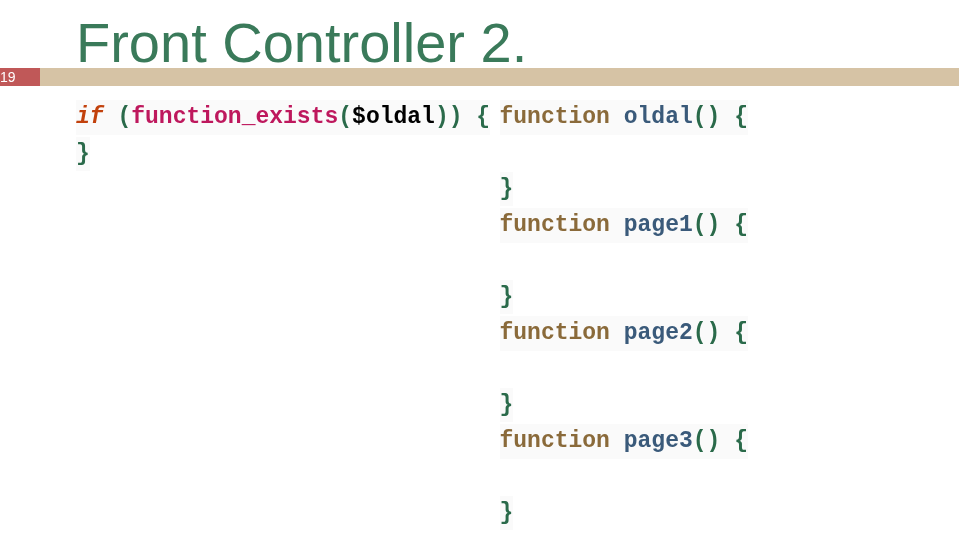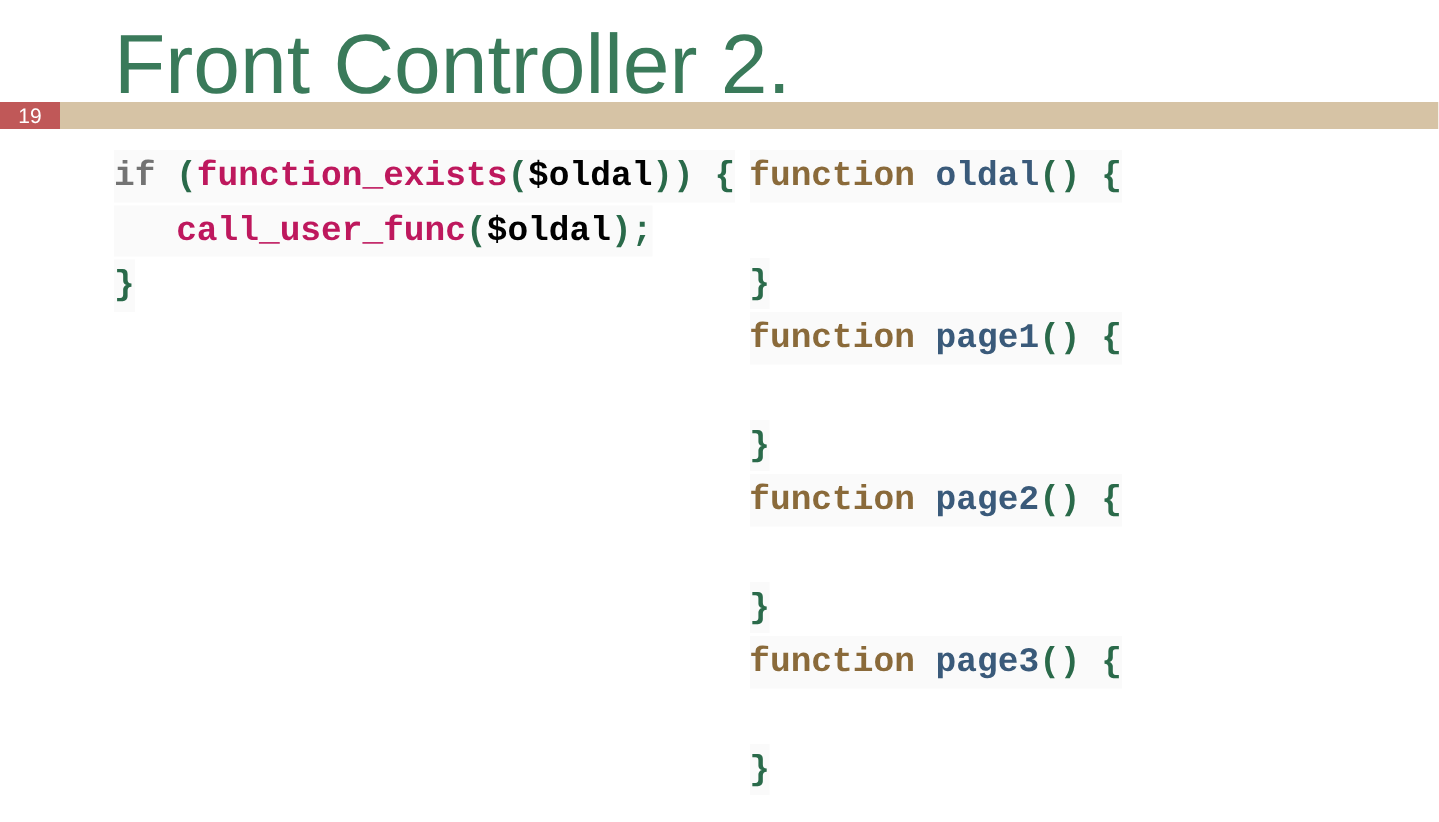--- a/index.html
+++ b/index.html
@@ -30,21 +30,20 @@
     }
     .page-number {
       position: absolute;
       top: 68px;
       left: 0;
       width: 40px;
       height: 18px;
       background: #c05858;
       color: #ffffff;
       font-size: 14px;
-      text-align: center;
       line-height: 18px;
     }
     .content {
       position: absolute;
       top: 100px;
       left: 0;
       right: 0;
       display: flex;
     }
     .col-left {
@@ -58,43 +57,40 @@
     .code-line {
       font-family: 'Courier New', monospace;
       font-size: 23px;
       line-height: 1.5;
       font-weight: bold;
       display: inline-block;
       background: #fafafa;
       margin-bottom: 2px;
       white-space: pre;
     }
-    .kw-if { color: #737373; }
+    .kw-if { color: #c2410c; font-style: italic; }
     .kw-fn { color: #8a6a3a; text-align: right; }
     .fn-name { color: #3a5a7a; }
     .paren { color: #2a6a4a; }
     .var { color: #000000; }
     .brace { color: #2a6a4a; }
     .text { color: #be185d; }
     .gap { height: 35px; }
   </style>
 </head>
 <body>
 
 <div class="title">Front Controller 2.</div>
 <div class="accent-bar"></div>
 <div class="page-number">19</div>
 
 <div class="content">
   <div class="col-left">
     <div>
       <span class="code-line"><span class="kw-if">if</span><span class="paren"> (</span><span class="text">function_exists</span><span class="paren">(</span><span class="var">$oldal</span><span class="paren">)</span><span class="paren">) </span><span class="brace">{</span></span>
-    </div>
-    <div>
-      <span class="code-line"><span class="text">   </span><span class="text">call_user_func</span><span class="paren">(</span><span class="var">$oldal</span><span class="paren">);</span></span>
     </div>
     <div>
       <span class="code-line brace">}</span>
     </div>
   </div>
 
   <div class="col-right">
     <div>
       <span class="code-line"><span class="kw-fn">function</span><span class="fn-name"> oldal</span><span class="paren">() </span><span class="brace">{</span></span>
     </div>

